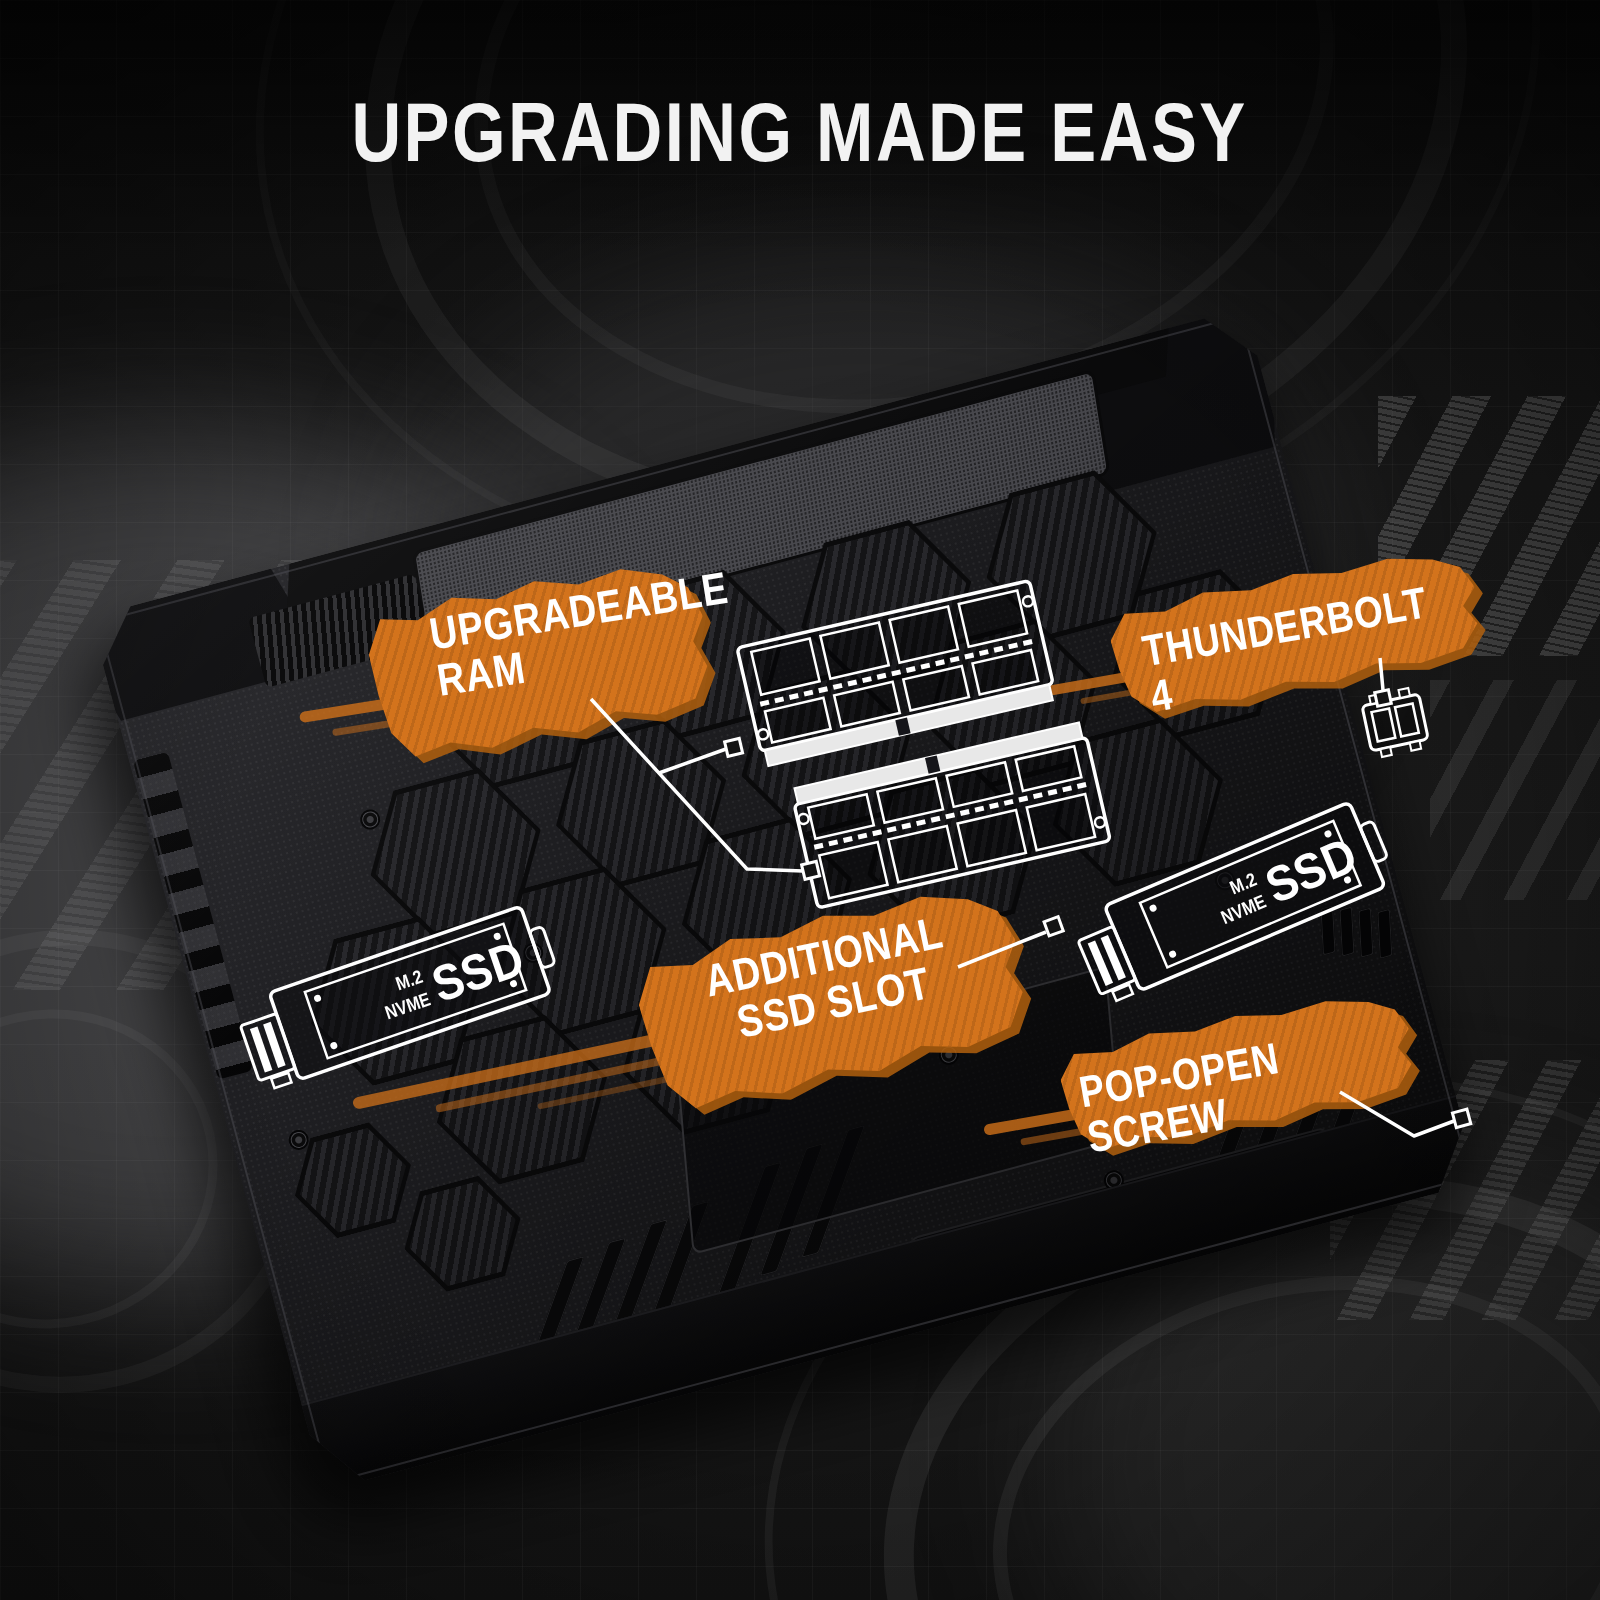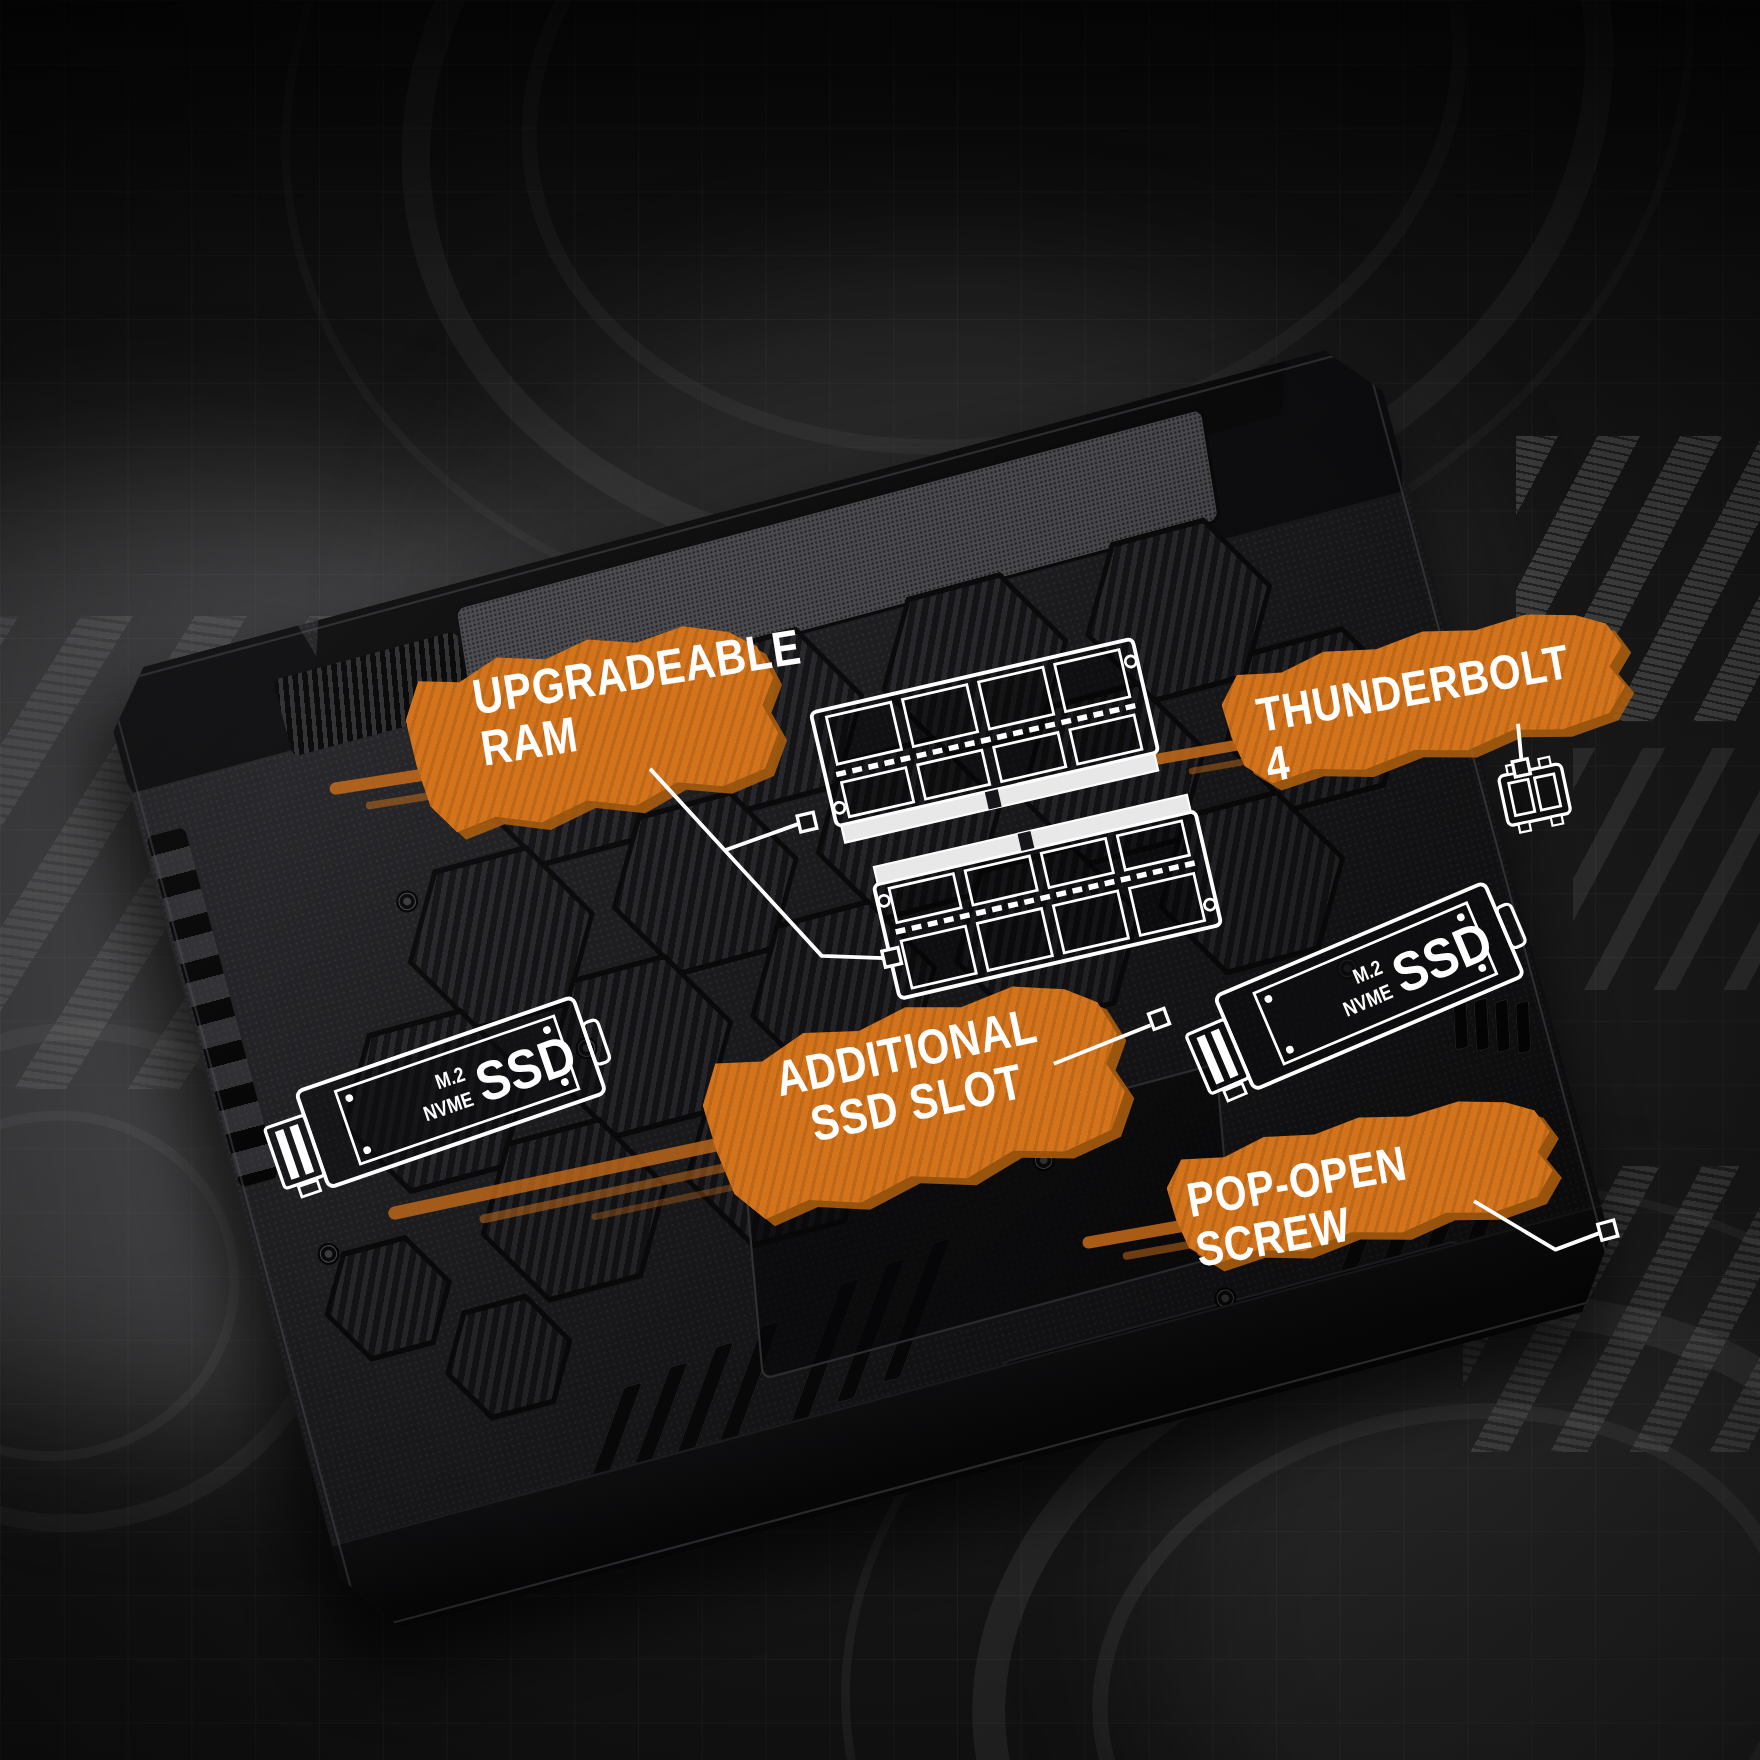--- a/index.html
+++ b/index.html
@@ -367,15 +367,18 @@
     </g>
     <g stroke="#fff" stroke-width="3" fill="#141414">
       <rect x="726" y="740" width="15" height="15" transform="rotate(-13 733 747)"></rect>
       <rect x="803" y="863" width="15" height="15" transform="rotate(-13 810 870)"></rect>
       <rect x="1046" y="919" width="15" height="15" transform="rotate(-20 1053 926)"></rect>
       <rect x="1376" y="691" width="14" height="14" transform="rotate(-12 1383 698)"></rect>
       <rect x="1454" y="1111" width="15" height="15" transform="rotate(-15 1461 1118)"></rect>
     </g>
   </svg>
 
+  <div class="abs" id="title">
+    <span>UPGRADING MADE EASY</span>
+  </div>
 
   <div id="vignette"></div>
 </div>
 
 </body></html>

